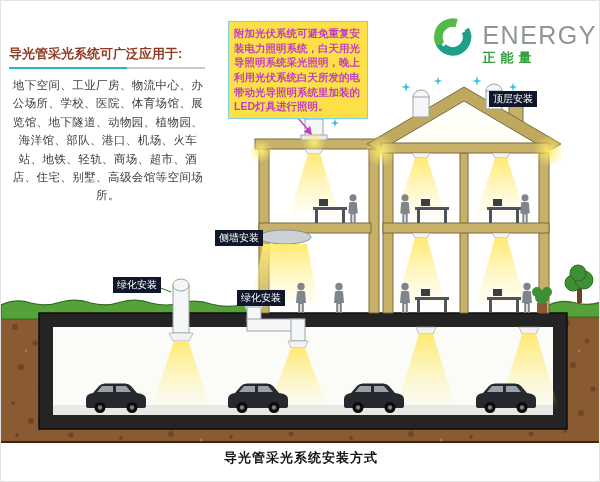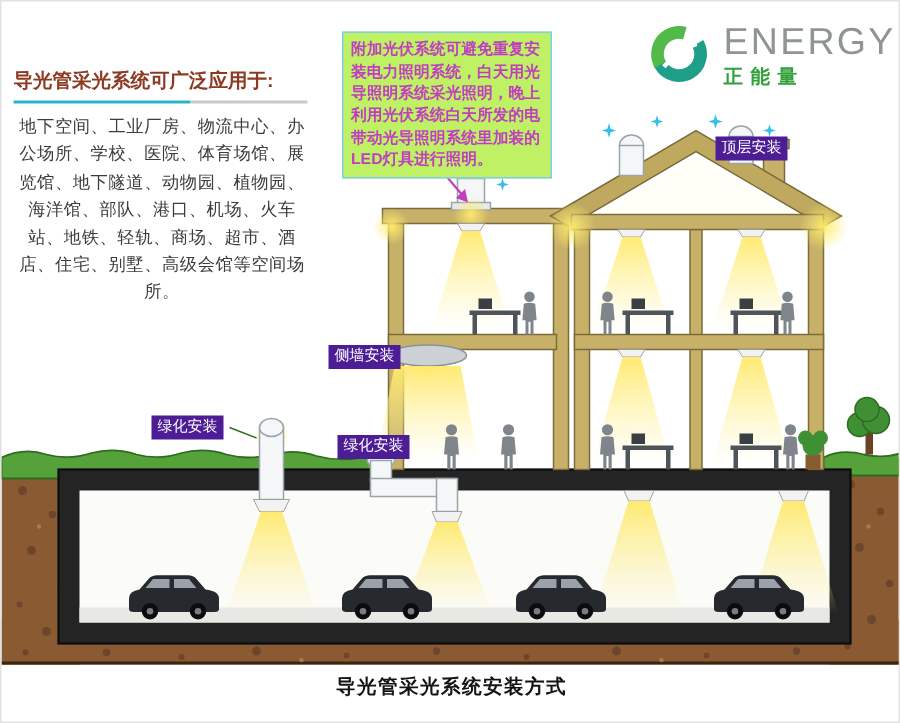--- a/index.html
+++ b/index.html
@@ -3,38 +3,38 @@
 <meta charset="utf-8">
 <style>
   html,body{margin:0;padding:0;background:#fff;}
   .canvas{
     position:relative;width:600px;height:482px;background:#ffffff;
     font-family:"Liberation Sans",sans-serif;overflow:hidden;border:1px solid #e2e2e2;box-sizing:border-box;
   }
   .scene{position:absolute;left:0;top:0;z-index:1;}
   .overlay{position:absolute;z-index:2;}
   
-  .logo{left:428px;top:6px;width:168px;height:58px;display:flex;align-items:center;gap:6px;}
+  .logo{left:428px;top:6px;width:168px;height:58px;display:flex;align-items:flex-end;gap:6px;}
   .logo-text{display:flex;flex-direction:column;line-height:1.05;}
   .logo-name{font-size:25px;color:#8f9596;letter-spacing:1.5px;}
   .logo-sub{font-size:13px;color:#33a03c;font-weight:bold;letter-spacing:5px;margin-top:3px;}
   
   .left-panel{left:8px;top:44px;width:198px;}
   .panel-title{color:#8d3a22;font-weight:bold;font-size:13px;}
   .panel-underline{height:2px;width:196px;margin:4px 0 7px 0;
     background:linear-gradient(to right,#2ab3c9 0,#2ab3c9 118px,#c9c9c9 118px,#c9c9c9 100%);}
   .panel-body{font-size:11.5px;color:#3c3c3c;line-height:1.6;letter-spacing:0.4px;text-align:center;}
   
-  .callout{left:227px;top:20px;width:128px;border:1px solid #7fd0e8;background:#bef264;
+  .callout{left:227px;top:20px;width:128px;border:1px solid #7fd0e8;background:#fde047;
     padding:4px 5px;font-size:10.5px;font-weight:bold;color:#c03ec0;line-height:1.4;}
   
-  .chip{position:absolute;z-index:2;background:#4c1d95;color:#fff;font-size:10px;
-    padding:1px 4px;line-height:1.35;white-space:nowrap;}
+  .chip{position:absolute;z-index:2;background:#0f172a;color:#fff;font-size:10px;
+    padding:1px 4px;line-height:1.35;white-space:nowrap;margin-left:12px;}
   .chip-top{left:476px;top:90px;}
-  .chip-side{left:218px;top:229px;text-align:right;}
+  .chip-side{left:202px;top:229px;text-align:right;}
   .chip-green{left:100px;top:276px;}
   .chip-road{left:224px;top:289px;}
   
   .caption{left:0;top:448px;width:600px;text-align:center;font-size:13px;font-weight:bold;
     color:#141414;letter-spacing:1px;}
 </style>
 </head>
 <body>
 
 <div class="canvas">

